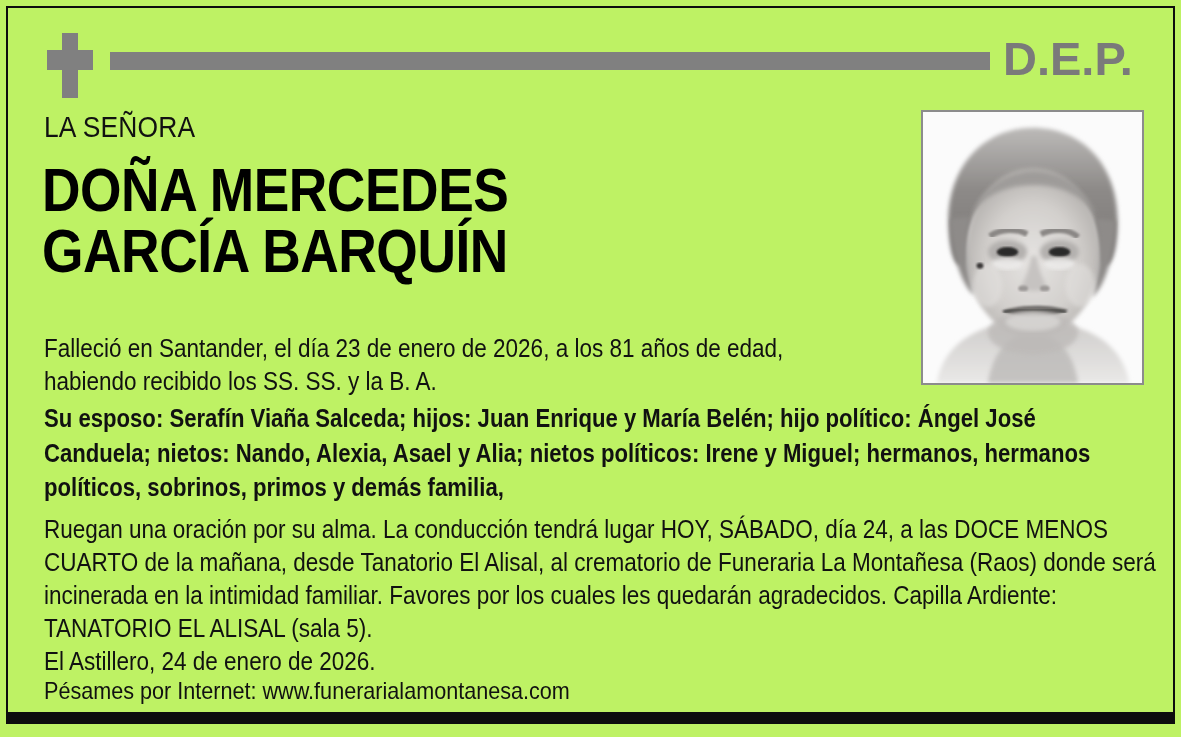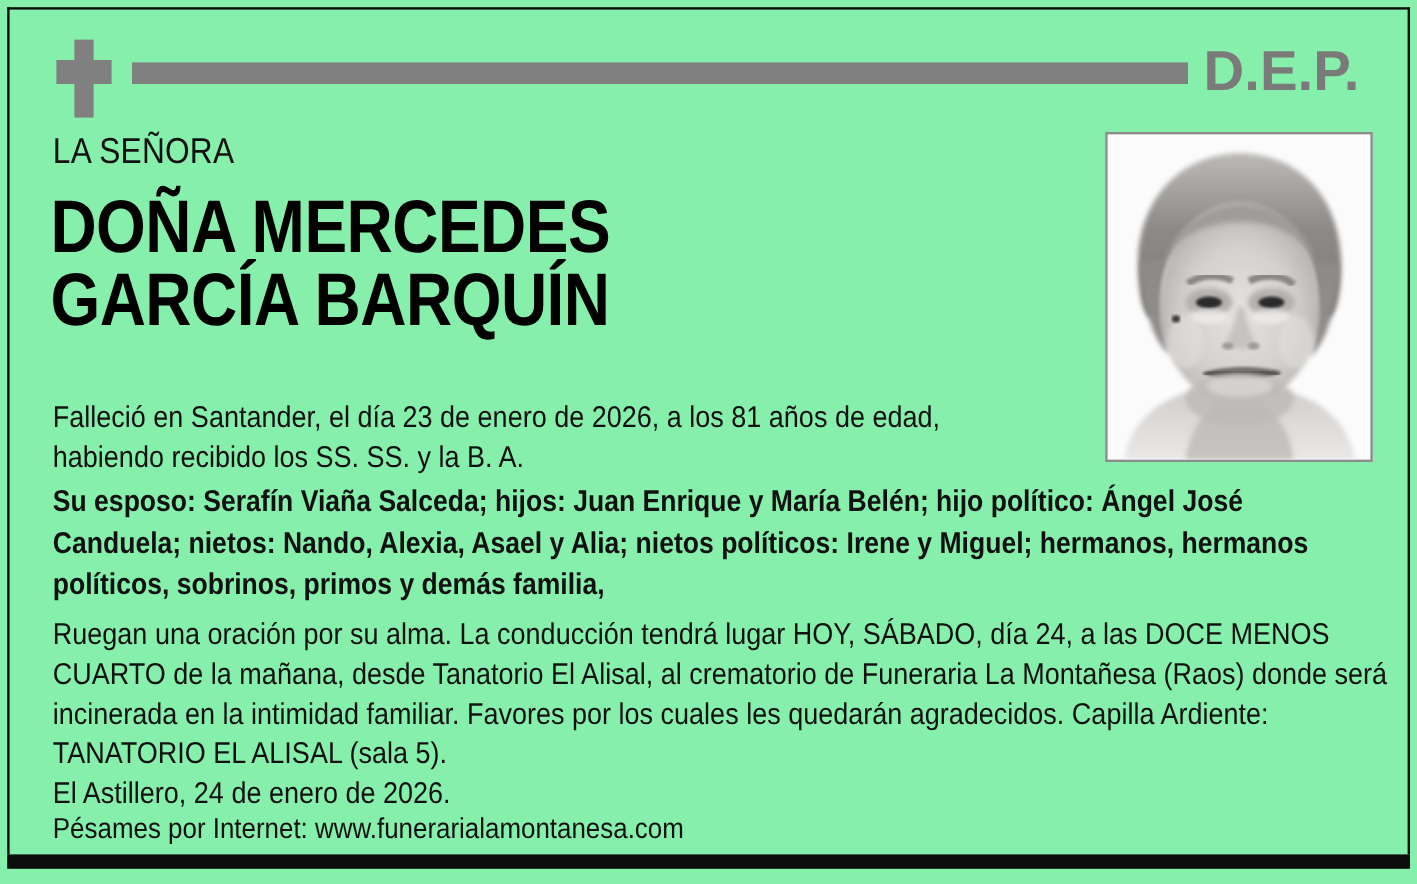--- a/index.html
+++ b/index.html
@@ -9,21 +9,21 @@
   }
   body {
     font-family: "Liberation Sans", sans-serif;
     -webkit-font-smoothing: antialiased;
   }
 
   .notice {
     position: relative;
     width: 1181px;
     height: 737px;
-    background: #86efac;
+    background: #bef264;
     box-sizing: border-box;
     overflow: hidden;
   }
 
   
   .frame-top {
     position: absolute;
     left: 6px; top: 6px;
     width: 1169px; height: 2px;
     background: #0d0d0d;

